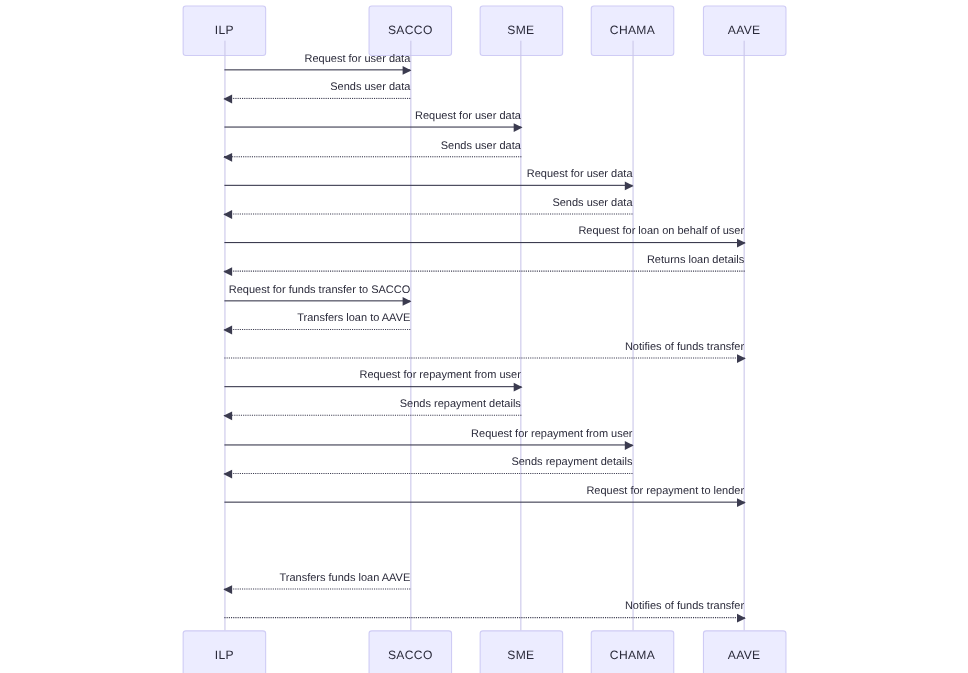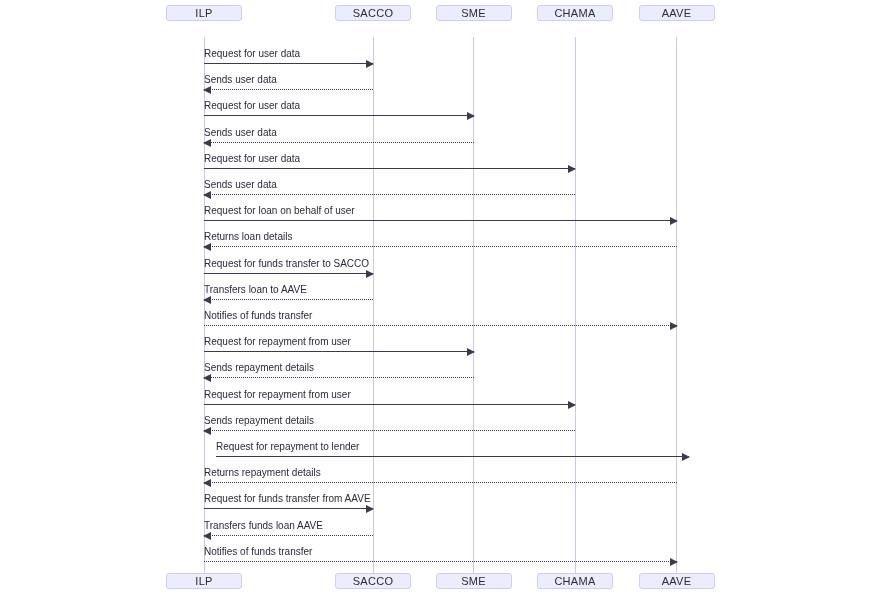--- a/index.html
+++ b/index.html
@@ -5,38 +5,38 @@
   html,body{margin:0;padding:0;background:#fff;}
   .canvas{
     position:relative;
     width:880px;height:612px;
     background:var(--background,#ffffff);
     font-family:"Liberation Sans",sans-serif;
     overflow:hidden;
   }
   .actor-box{
     position:absolute;
-    width:76px;height:16px;
+    width:76px;height:46px;
     background:var(--actor-fill,#ECECFF);
     border:1px solid var(--actor-border,#CFCCF5);
     border-radius:3px;
     display:flex;align-items:center;justify-content:center;
     font-size:11px;color:var(--text,#2A2A3A);
     box-sizing:border-box;
     letter-spacing:0.3px;
   }
   .lifeline{
     position:absolute;
     top:37px;height:536px;width:1px;
     background:var(--lifeline,#CBC7EA);
   }
   .msg{position:absolute;height:16px;}
   .msg .label{
     position:absolute;bottom:5px;left:0;width:100%;
-    text-align:left;font-size:10px;color:var(--text,#2A2A3A);
+    text-align:right;font-size:10px;color:var(--text,#2A2A3A);
     white-space:nowrap;
   }
   .msg .line{
     position:absolute;bottom:0;left:0;right:0;height:0;
     border-top:1px solid var(--arrow,#3B3B4F);
   }
   .msg .line.dotted{border-top-style:dotted;}
   .arrowhead{position:absolute;width:0;height:0;bottom:-4px;}
   .arrow-right{
     right:-1px;
@@ -138,32 +138,22 @@
     <div class="msg" style="left: 204px; width: 371px; top: 388.6px;">
       <div class="label">Request for repayment from user</div>
       <div class="line solid"></div>
       <div class="arrowhead arrow-right"></div>
     </div>
     <div class="msg" style="left: 204px; width: 371px; top: 414.8px;">
       <div class="label">Sends repayment details</div>
       <div class="line dotted"></div>
       <div class="arrowhead arrow-left"></div>
     </div>
-    <div class="msg" style="left: 204px; width: 472.5px; top: 441px; margin-left: 12px;">
+    <div class="msg" style="left: 204px; width: 472.5px; top: 441px;">
       <div class="label">Request for repayment to lender</div>
-      <div class="line solid"></div>
-      <div class="arrowhead arrow-right"></div>
-    </div>
-    <div class="msg" style="left: 204px; width: 472.5px; top: 467.2px;">
-      <div class="label">Returns repayment details</div>
-      <div class="line dotted"></div>
-      <div class="arrowhead arrow-left"></div>
-    </div>
-    <div class="msg" style="left: 204px; width: 169px; top: 493.4px;">
-      <div class="label">Request for funds transfer from AAVE</div>
       <div class="line solid"></div>
       <div class="arrowhead arrow-right"></div>
     </div>
     <div class="msg" style="left: 204px; width: 169px; top: 519.6px;">
       <div class="label">Transfers funds loan AAVE</div>
       <div class="line dotted"></div>
       <div class="arrowhead arrow-left"></div>
     </div>
     <div class="msg" style="left: 204px; width: 472.5px; top: 545.8px;">
       <div class="label">Notifies of funds transfer</div>

